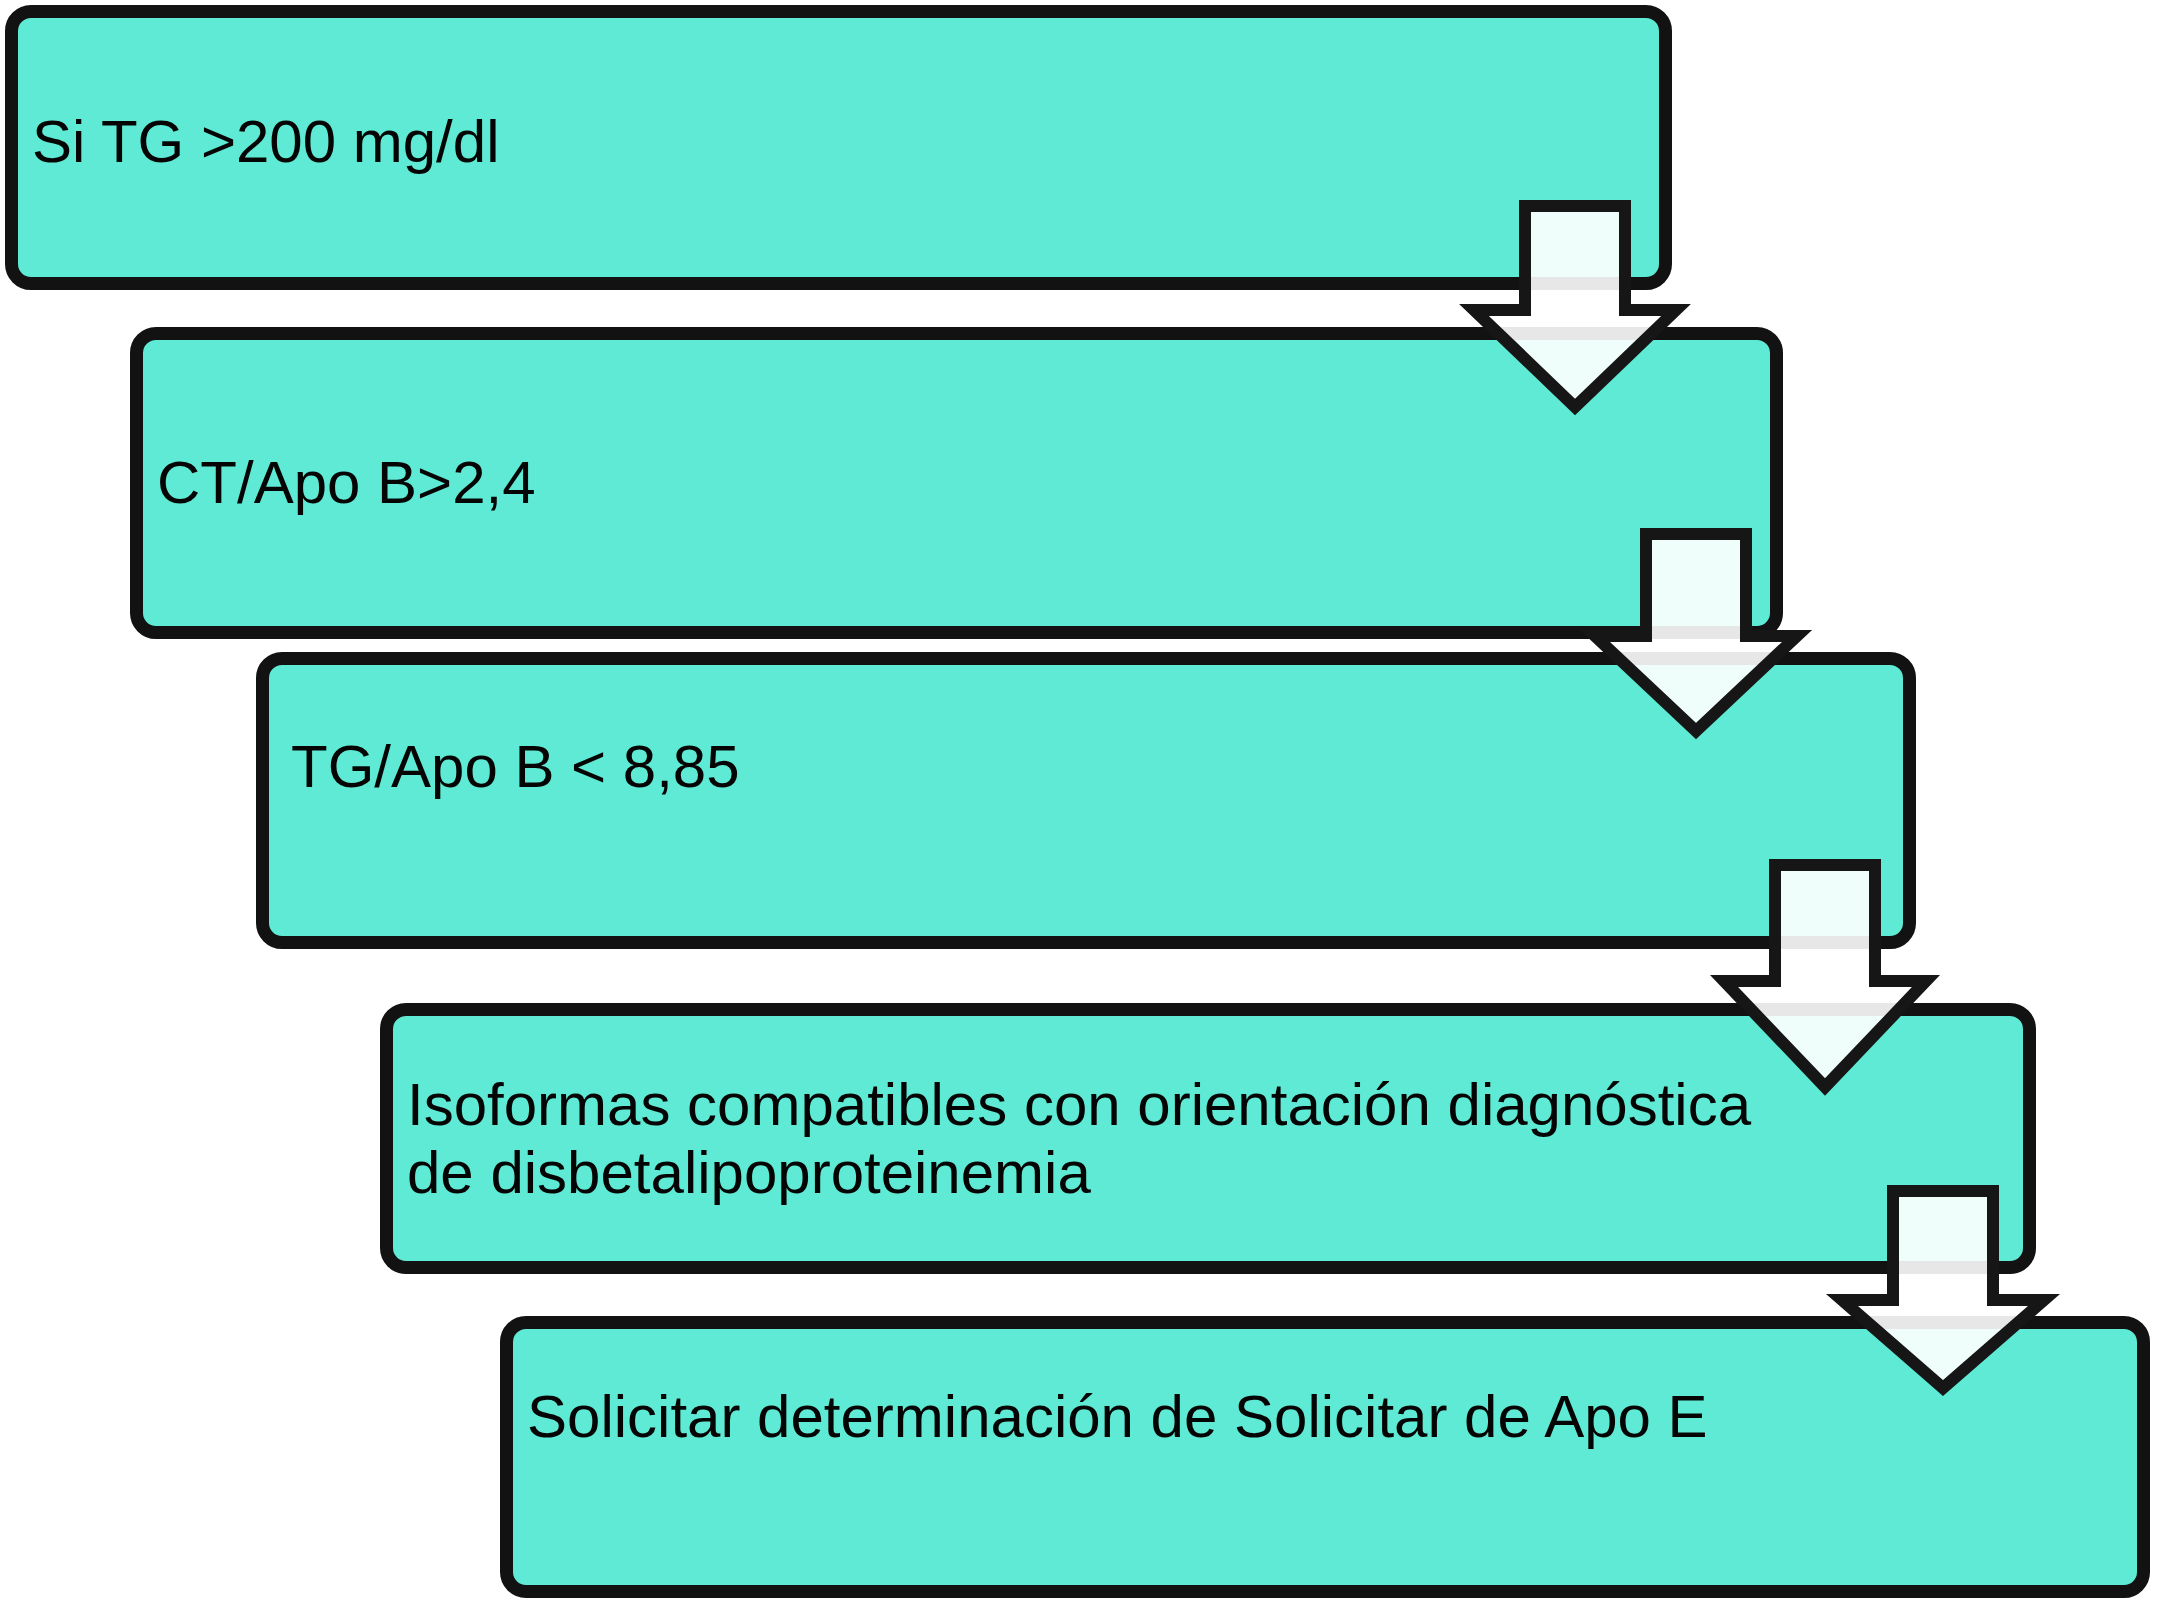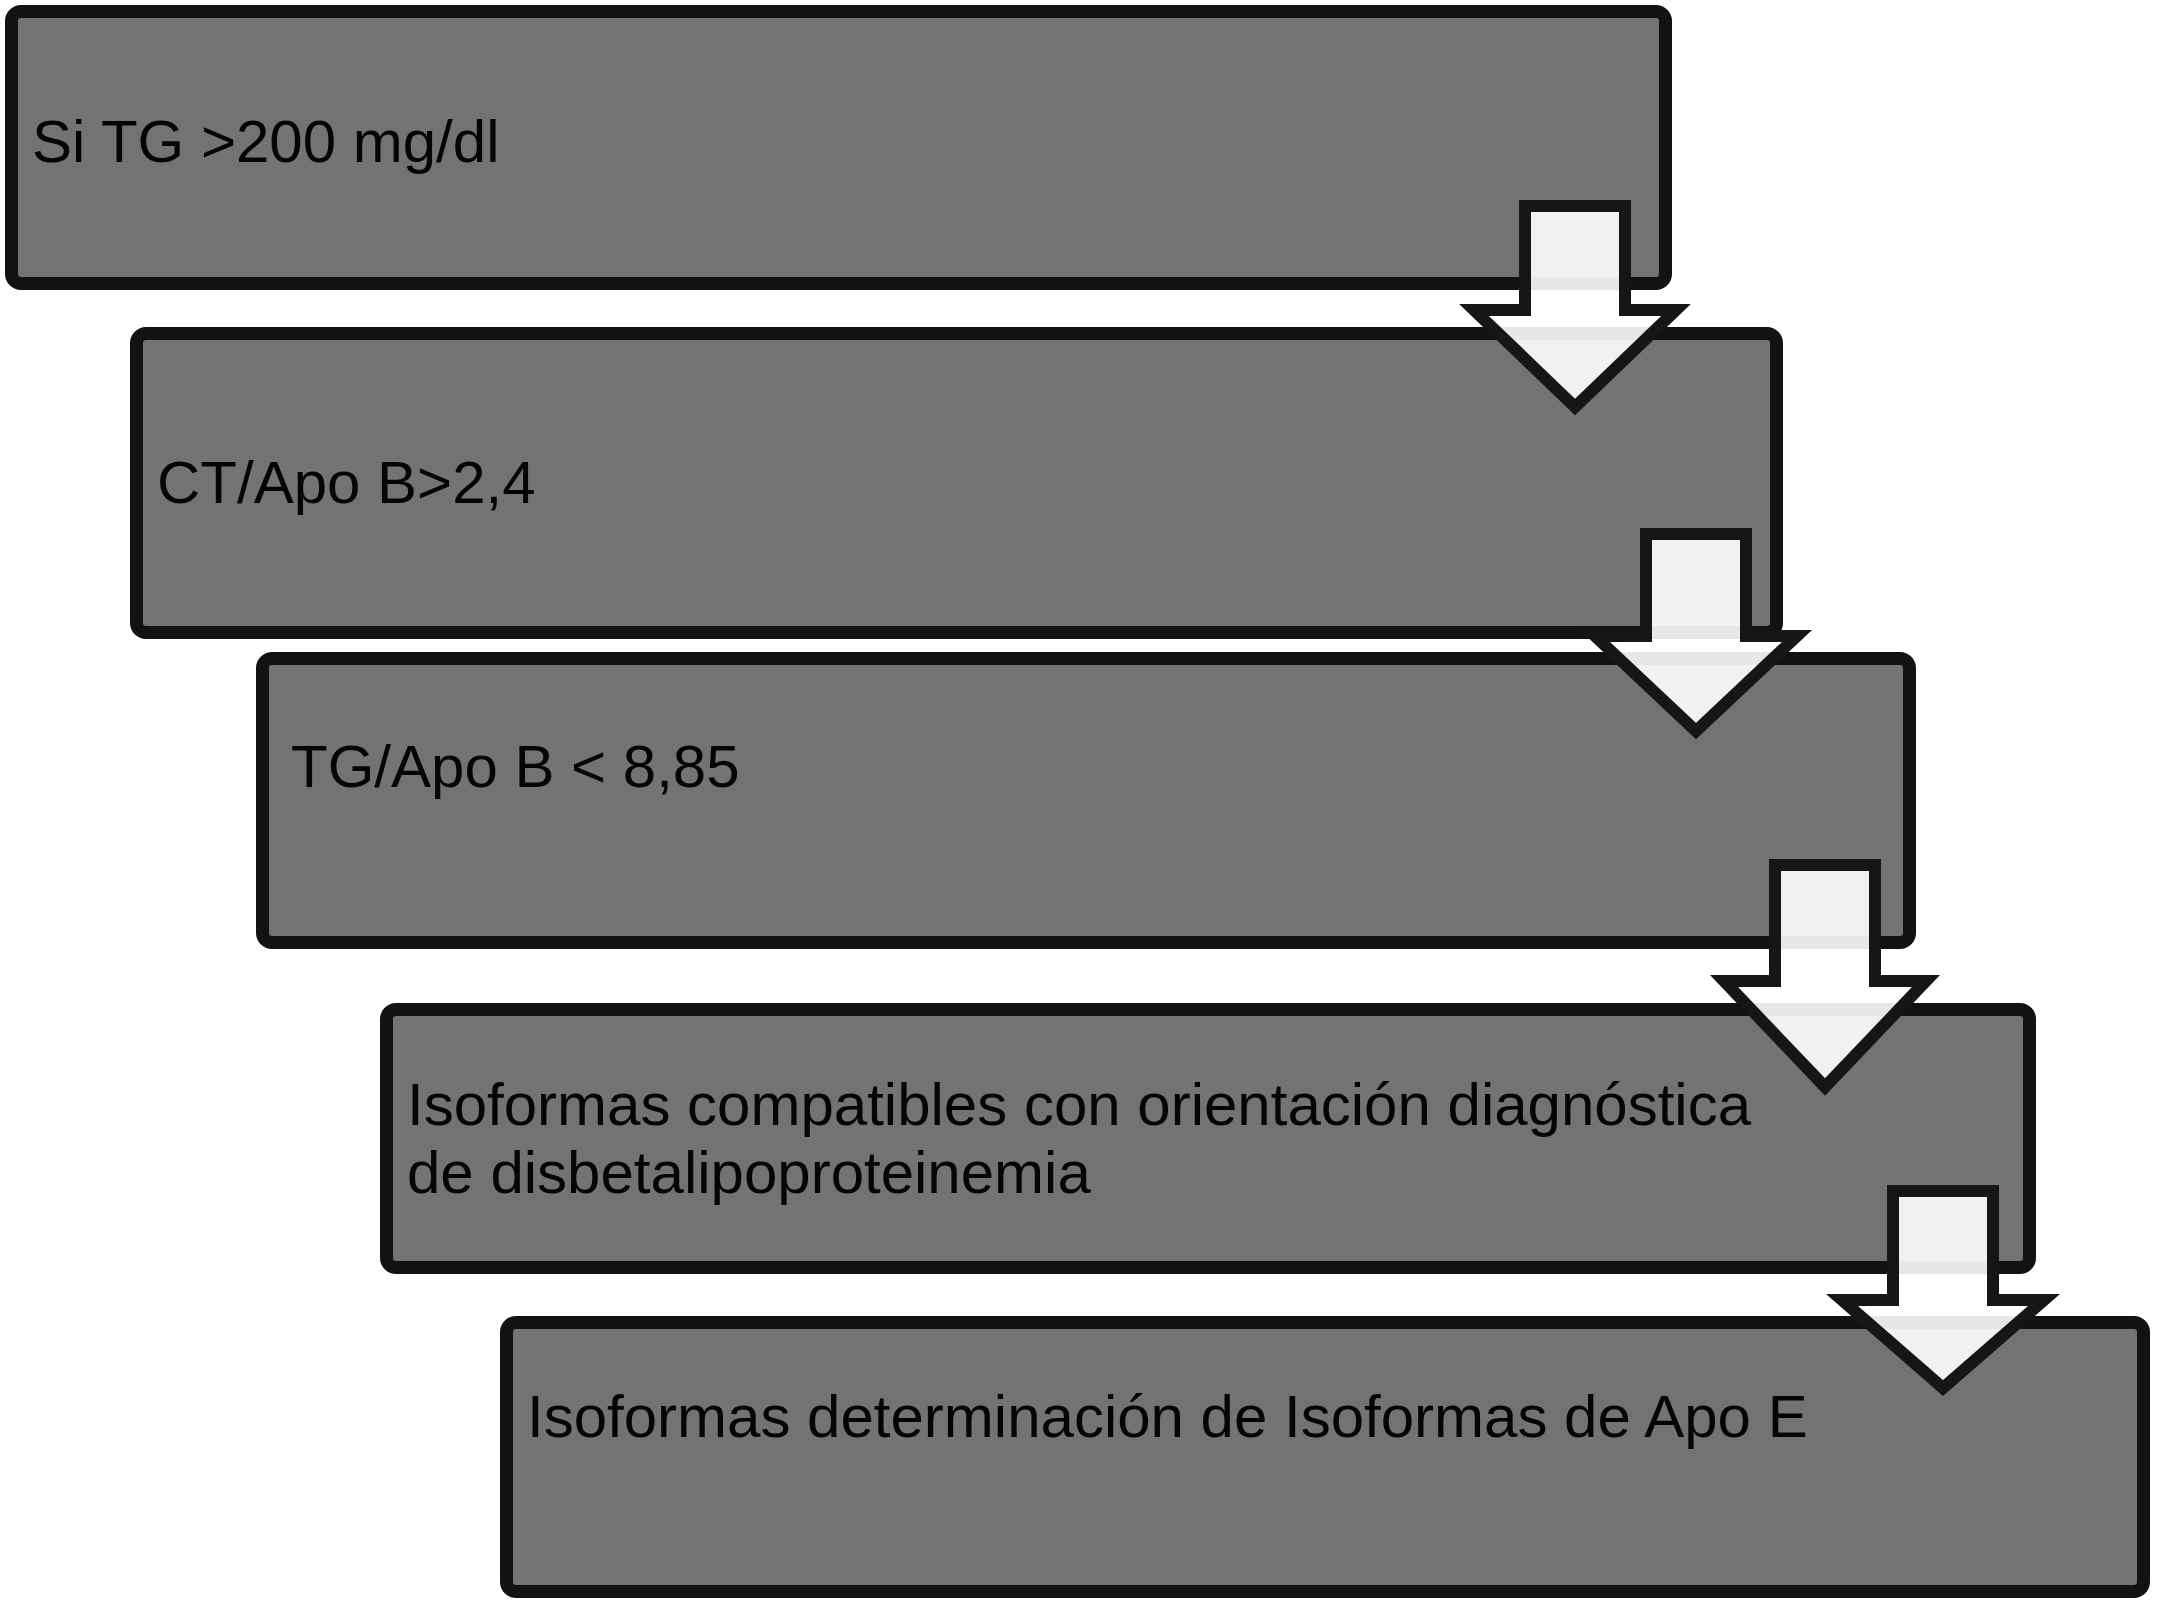--- a/index.html
+++ b/index.html
@@ -12,22 +12,22 @@
     width: 2167px;
     height: 1611px;
     background: #ffffff;
     overflow: hidden;
     font-family: "Liberation Sans", "DejaVu Sans", sans-serif;
   }
   .box {
     position: absolute;
     box-sizing: border-box;
     border: 13px solid #121212;
-    border-radius: 16px;
-    background: #737373;
+    border-radius: 26px;
+    background: #5eead4;
     display: flex;
     align-items: center;
   }
   .box .label {
     padding-left: 14px;
     padding-right: 40px;
     font-size: 60px;
     line-height: 68px;
     color: #050505;
     white-space: pre-line;
@@ -71,21 +71,21 @@
   <div class="box b3">
     <div class="label">TG/Apo B &lt; 8,85</div>
   </div>
 
   <div class="box b4">
     <div class="label">Isoformas compatibles con orientación diagnóstica
 de disbetalipoproteinemia</div>
   </div>
 
   <div class="box b5">
-    <div class="label">Isoformas determinación de Isoformas de Apo E</div>
+    <div class="label">Solicitar determinación de Solicitar de Apo E</div>
   </div>
 
   <svg class="overlay" viewBox="0 0 2167 1611" xmlns="http://www.w3.org/2000/svg">
     <polygon points="1525,206 1625,206 1625,310 1676,310 1575,407 1474,310 1525,310"></polygon>
     <polygon points="1646,534 1746,534 1746,636 1797,636 1696,731 1595,636 1646,636"></polygon>
     <polygon points="1775,865 1875,865 1875,981 1926,981 1825,1087 1724,981 1775,981"></polygon>
     <polygon points="1893,1191 1993,1191 1993,1300 2044,1300 1943,1388 1842,1300 1893,1300"></polygon>
   </svg>
 
 </div>

